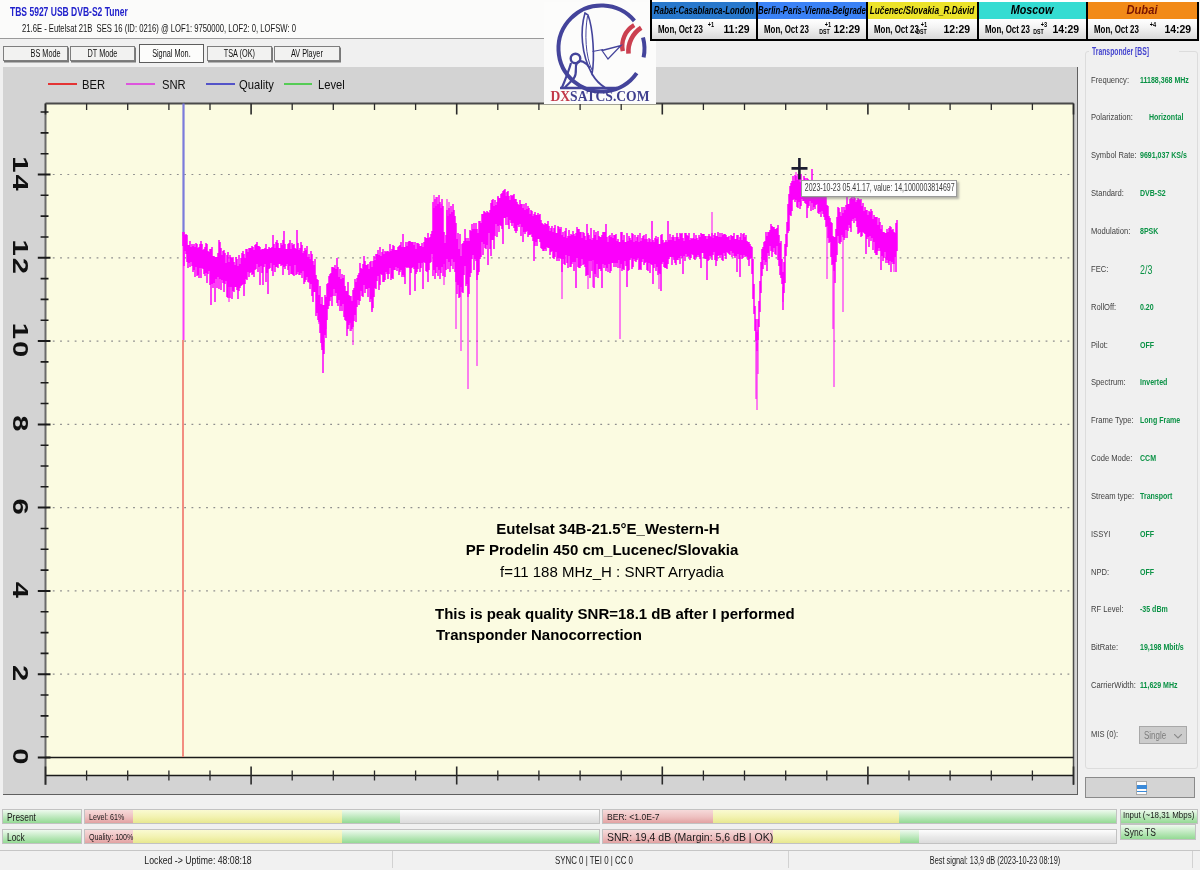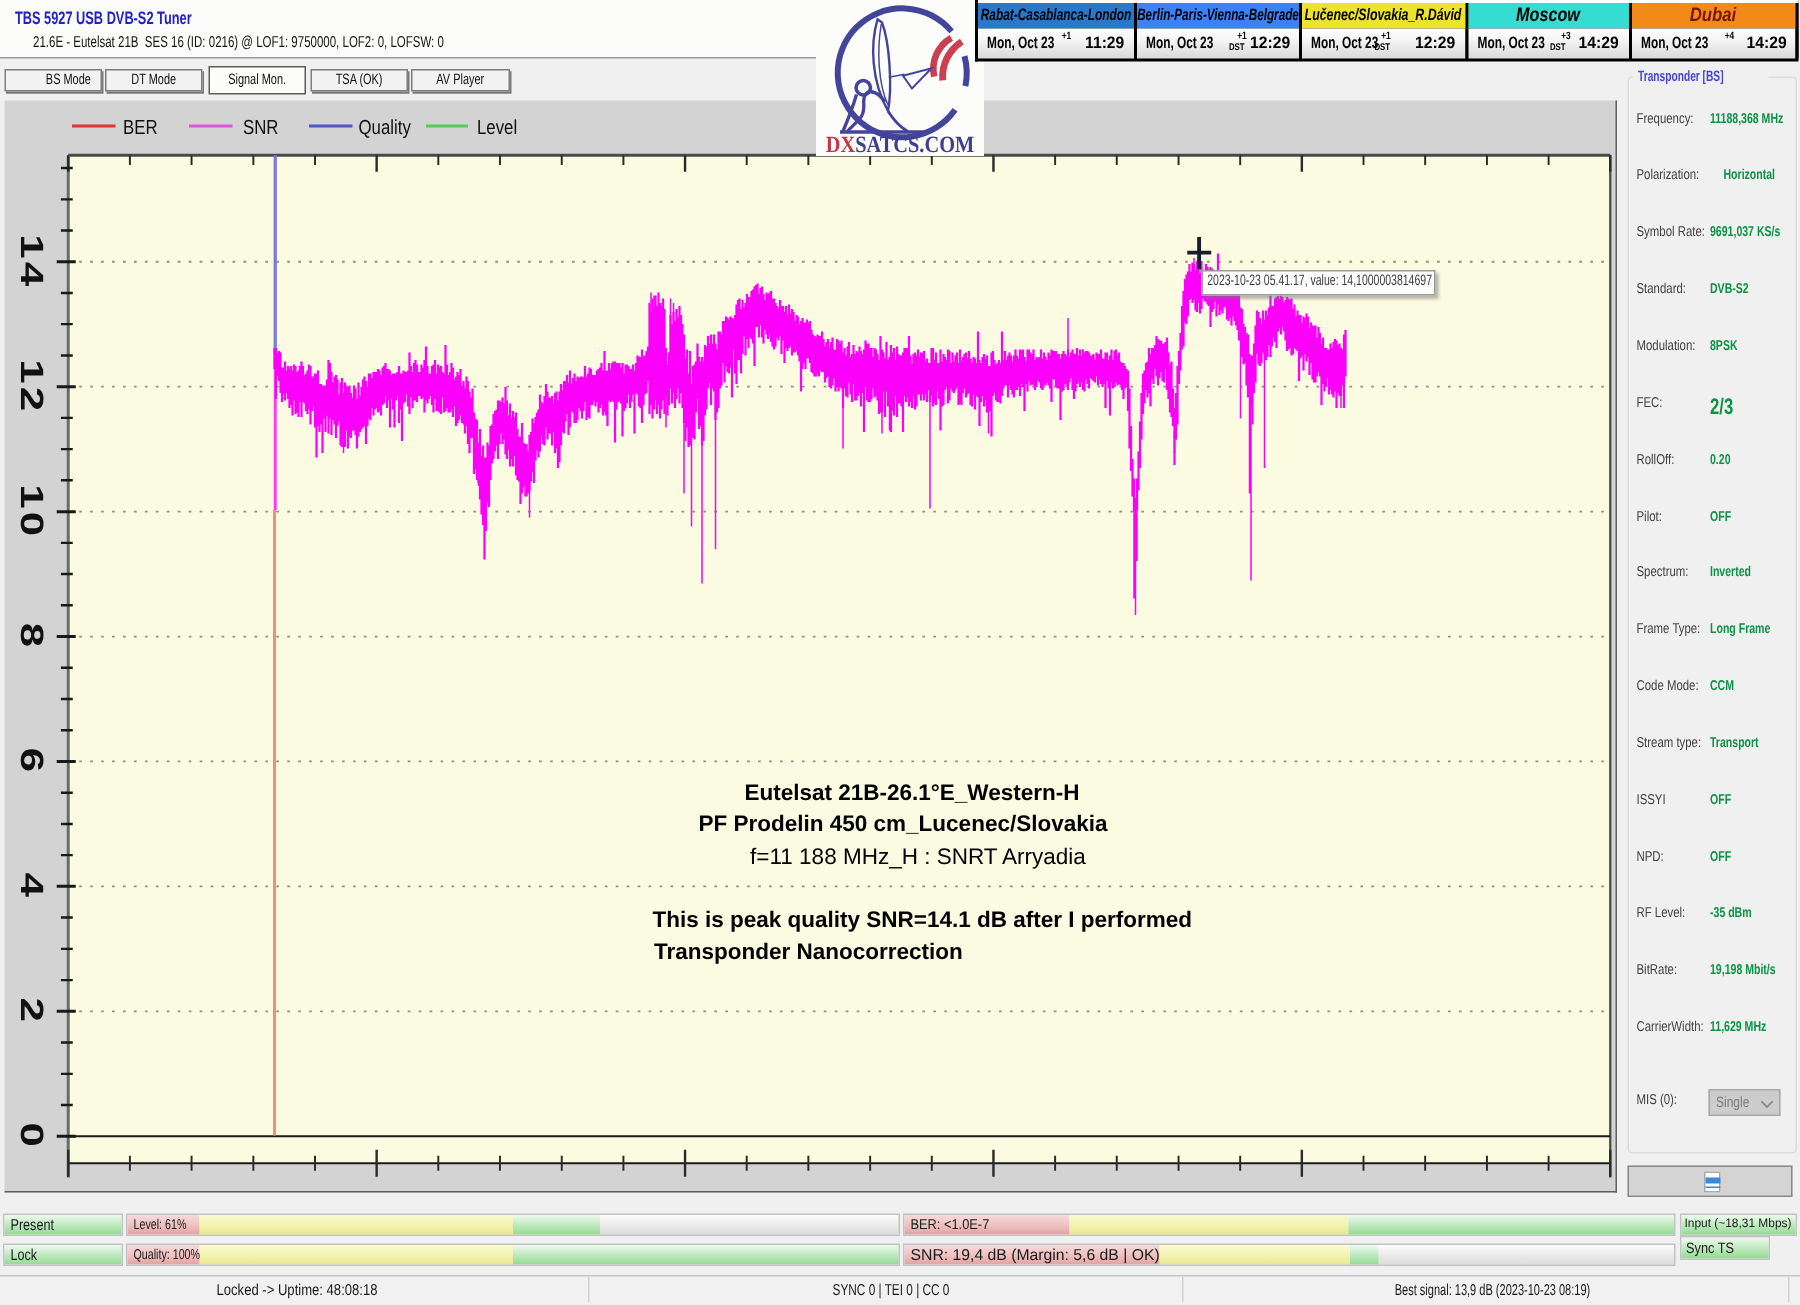--- a/index.html
+++ b/index.html
@@ -49,24 +49,24 @@
     <text x="0" y="0" transform="translate(21 674.2) rotate(90) scale(1.36 1)" text-anchor="middle" dominant-baseline="central" font-size="21.5" font-weight="bold" letter-spacing="1.5" fill="#111">2</text>
     <text x="0" y="0" transform="translate(21 757.5) rotate(90) scale(1.36 1)" text-anchor="middle" dominant-baseline="central" font-size="21.5" font-weight="bold" letter-spacing="1.5" fill="#111">0</text>
   <path d="M183.5 103.5V236" stroke="#7b7bdb" stroke-width="2.2" fill="none"></path>
   <path d="M183.5 236V340" stroke="#fa3cfa" stroke-width="2" fill="none"></path>
   <path d="M183 340V757" stroke="#f28d80" stroke-width="2" fill="none"></path>
   <path d="M183 232V246M184 232V266M185 235V251M186 234V254M187 235V262M188 245V268M189 245V263M190 241V267M191 247V262M192 244V266M193 246V272M194 244V270M195 247V277M196 243V267M197 244V276M198 248V275M199 247V278M200 244V268M201 241V278M202 244V268M203 250V269M204 249V274M205 247V276M206 243V273M207 244V283M208 251V274M209 252V271M210 249V285M211 249V305M212 247V284M213 256V288M214 256V283M215 257V302M216 257V279M217 257V288M218 253V277M219 240V289M220 242V279M221 248V290M222 255V280M223 251V283M224 250V292M225 253V284M226 263V281M227 255V297M228 252V298M229 262V287M230 255V298M231 257V287M232 258V299M233 257V291M234 262V292M235 265V287M236 257V287M237 259V290M238 266V299M239 255V291M240 264V288M241 258V286M242 253V285M243 251V284M244 254V296M245 258V284M246 249V279M247 249V280M248 252V272M249 248V277M250 248V273M251 248V272M252 246V275M253 247V274M254 250V277M255 245V270M256 244V269M257 242V264M258 246V272M259 246V267M260 247V285M261 250V266M262 249V273M263 249V285M264 249V267M265 248V264M266 244V282M267 249V273M268 249V294M269 247V269M270 248V268M271 248V263M272 247V271M273 235V276M274 244V265M275 248V272M276 242V267M277 240V267M278 243V268M279 248V264M280 248V264M281 243V266M282 245V265M283 240V275M284 231V267M285 244V269M286 249V266M287 249V264M288 244V270M289 243V275M290 240V266M291 249V274M292 243V274M293 245V275M294 244V276M295 248V265M296 249V275M297 230V274M298 243V272M299 250V275M300 248V275M301 242V273M302 245V278M303 253V271M304 251V284M305 248V282M306 250V280M307 246V277M308 257V282M309 254V282M310 259V289M311 251V284M312 254V296M313 261V302M314 265V292M315 259V292M316 275V316M317 279V313M318 280V320M319 295V322M320 286V333M321 304V343M322 297V350M323 305V373M324 305V354M325 295V335M326 297V338M327 284V320M328 283V309M329 276V306M330 274V301M331 273V297M332 267V306M333 267V296M334 268V289M335 265V296M336 269V293M337 258V303M338 267V306M339 277V300M340 269V311M341 279V306M342 274V311M343 278V304M344 275V317M345 286V320M346 291V321M347 291V336M348 282V329M349 295V325M350 296V323M351 296V331M352 301V329M353 290V327M354 288V321M355 279V315M356 282V322M357 278V307M358 275V300M359 273V305M360 263V301M361 268V291M362 269V296M363 264V297M364 256V285M365 261V293M366 265V289M367 265V289M368 264V297M369 269V288M370 262V302M371 261V299M372 267V312M373 261V308M374 256V297M375 260V288M376 254V289M377 254V281M378 250V276M379 255V290M380 247V285M381 256V274M382 252V275M383 249V282M384 254V282M385 251V280M386 252V272M387 251V274M388 251V279M389 252V274M390 244V268M391 251V280M392 249V278M393 245V279M394 246V270M395 250V270M396 250V267M397 250V271M398 247V268M399 246V275M400 245V272M401 242V270M402 247V277M403 234V275M404 247V277M405 247V284M406 242V267M407 246V268M408 242V267M409 241V268M410 241V295M411 242V273M412 242V268M413 242V267M414 245V269M415 242V291M416 249V274M417 243V272M418 243V269M419 244V263M420 246V272M421 246V268M422 243V263M423 247V289M424 242V262M425 237V263M426 238V271M427 238V272M428 233V282M429 238V270M430 237V263M431 234V262M432 231V254M433 202V276M434 208V270M435 199V279M436 206V273M437 197V267M438 204V276M439 195V270M440 202V279M441 208V273M442 199V267M443 206V276M444 232V264M445 243V277M446 235V270M447 210V259M448 216V269M449 208V262M450 214V272M451 206V266M452 212V259M453 204V269M454 210V262M455 216V272M456 223V282M457 239V294M458 233V285M459 249V298M460 234V297M461 256V287M462 244V292M463 243V293M464 241V275M465 229V266M466 238V286M467 241V284M468 238V297M469 241V294M470 230V277M471 231V273M472 224V259M473 229V255M474 223V270M475 229V259M476 223V261M477 229V280M478 233V275M479 221V272M480 221V259M481 223V257M482 214V242M483 214V255M484 211V244M485 212V248M486 213V249M487 211V245M488 212V265M489 213V233M490 210V249M491 203V256M492 200V240M493 199V240M494 206V249M495 200V236M496 205V224M497 202V237M498 196V226M499 198V232M500 198V225M501 194V226M502 193V229M503 191V244M504 190V218M505 189V218M506 196V225M507 192V217M508 191V225M509 196V229M510 200V220M511 195V223M512 196V226M513 195V223M514 194V228M515 199V231M516 199V233M517 202V231M518 204V225M519 205V227M520 200V224M521 204V236M522 204V227M523 208V242M524 204V232M525 210V234M526 203V232M527 209V231M528 206V237M529 208V235M530 214V235M531 210V234M532 211V237M533 216V241M534 214V261M535 212V246M536 215V242M537 215V246M538 213V239M539 215V239M540 214V242M541 220V248M542 223V249M543 224V251M544 225V251M545 223V249M546 224V251M547 224V247M548 221V248M549 226V248M550 231V255M551 228V252M552 226V251M553 232V258M554 228V259M555 225V257M556 233V252M557 233V261M558 226V258M559 227V261M560 229V258M561 227V259M562 235V272M563 232V259M564 237V264M565 231V265M566 228V255M567 238V263M568 236V268M569 230V256M570 236V267M571 234V267M572 235V264M573 231V262M574 234V271M575 236V262M576 233V288M577 227V258M578 229V267M579 229V268M580 232V268M581 232V266M582 238V259M583 232V265M584 233V264M585 236V267M586 240V276M587 224V275M588 233V275M589 235V261M590 239V278M591 228V261M592 240V271M593 238V260M594 230V288M595 235V274M596 232V277M597 240V264M598 231V278M599 236V269M600 237V269M601 237V271M602 235V288M603 232V264M604 232V268M605 232V265M606 224V271M607 237V268M608 242V272M609 236V264M610 235V273M611 237V271M612 233V263M613 238V263M614 235V267M615 235V263M616 234V267M617 241V263M618 239V268M619 242V260M620 242V268M621 232V264M622 232V271M623 240V269M624 235V270M625 242V261M626 242V266M627 233V287M628 241V271M629 236V270M630 238V260M631 240V258M632 233V269M633 234V267M634 242V259M635 235V261M636 241V262M637 237V260M638 235V258M639 242V270M640 233V269M641 241V270M642 238V262M643 236V259M644 235V265M645 239V263M646 234V262M647 239V270M648 242V271M649 238V263M650 239V273M651 242V264M652 221V265M653 240V284M654 242V268M655 238V264M656 236V271M657 239V267M658 237V275M659 244V273M660 244V274M661 235V291M662 234V264M663 240V262M664 243V267M665 242V268M666 240V268M667 242V269M668 221V264M669 240V259M670 234V257M671 240V257M672 237V265M673 235V257M674 237V260M675 241V263M676 237V265M677 233V260M678 237V260M679 239V258M680 233V264M681 234V256M682 233V258M683 238V274M684 241V256M685 233V261M686 233V254M687 235V257M688 236V256M689 233V257M690 240V260M691 238V258M692 239V254M693 238V255M694 233V259M695 239V260M696 235V257M697 238V257M698 240V255M699 235V257M700 237V259M701 233V268M702 234V253M703 234V253M704 234V258M705 236V259M706 236V259M707 239V280M708 236V261M709 234V260M710 236V256M711 237V257M712 233V260M713 238V255M714 235V252M715 233V260M716 236V266M717 236V261M718 232V256M719 237V255M720 233V258M721 237V255M722 233V260M723 235V261M724 234V253M725 234V256M726 235V259M727 237V252M728 237V253M729 236V254M730 240V255M731 235V251M732 236V257M733 236V253M734 233V256M735 239V258M736 239V256M737 235V272M738 235V254M739 240V259M740 237V277M741 233V255M742 240V259M743 234V258M744 233V255M745 237V257M746 235V256M747 241V257M748 242V260M749 242V266M750 244V259M751 246V258M752 247V274M753 259V299M754 284V314M755 306V331M756 319V341M757 332V351M758 319V340M759 301V327M760 281V312M761 262V293M762 249V276M763 247V269M764 242V260M765 241V265M766 232V262M767 236V271M768 232V253M769 232V256M770 230V246M771 224V251M772 226V257M773 227V252M774 227V248M775 229V254M776 229V255M777 228V246M778 225V260M779 235V266M780 243V275M781 241V278M782 259V284M783 272V310M784 262V293M785 244V283M786 234V256M787 222V247M788 204V233M789 194V231M790 186V215M791 183V216M792 181V211M793 176V200M794 181V199M795 175V202M796 176V200M797 180V207M798 174V208M799 177V202M800 182V209M801 174V206M802 183V199M803 182V201M804 176V201M805 178V203M806 183V204M807 178V218M808 179V208M809 182V206M810 182V201M811 183V211M812 169V203M813 180V210M814 182V207M815 185V209M816 187V205M817 186V204M818 185V213M819 181V214M820 190V212M821 187V217M822 183V211M823 187V214M824 191V217M825 193V220M826 194V227M827 205V226M828 206V238M829 216V243M830 218V242M831 222V257M832 223V265M833 236V264M834 237V271M835 237V283M836 229V262M837 217V255M838 207V236M839 208V243M840 212V244M841 216V242M842 207V235M843 213V237M844 207V240M845 210V238M846 205V230M847 191V238M848 204V231M849 204V225M850 199V228M851 198V232M852 197V221M853 199V219M854 183V223M855 198V218M856 202V221M857 200V227M858 198V234M859 199V233M860 200V232M861 199V237M862 206V236M863 203V232M864 211V233M865 207V234M866 210V254M867 210V239M868 215V237M869 211V247M870 212V236M871 209V241M872 211V238M873 219V250M874 215V242M875 217V253M876 217V255M877 217V255M878 225V251M879 218V248M880 222V251M881 229V270M882 225V256M883 232V261M884 232V258M885 233V252M886 233V263M887 229V260M888 232V263M889 228V265M890 226V261M891 227V272M892 230V262M893 229V264M894 232V264M895 233V257M896 223V272M897 220V251" stroke="#fb00fb" stroke-width="1.5" fill="none"></path>
   <path d="M229 274V302M309 268V283M319 307V324M322 323V347M326 312V329M350 311V331M353 311V345M372 279V310M444 252V285M456 254V329M461 270V351M468 259V389M477 249V366M562 244V299M588 249V289M593 249V287M620 251V339M659 253V289M756 330V399M757 343V410M758 330V374M783 287V302M827 216V279M833 251V329M834 258V387M843 224V312M894 246V272M434 236V195M436 234V197M441 233V204M447 244V199M449 238V202M712 245V212M796 188V172M799 189V177M505 206V193M498 212V197" stroke="#fb00fb" stroke-width="1" fill="none"></path>
   <path d="M799.4 158V179.5M791.5 168.4H807.5" stroke="#1c1c30" stroke-width="2.6" fill="none"></path>
 </svg>
 
-<div class="abs" style="left:608px;top:519.5px;transform:translateX(-50%);font-size:15px;font-weight:bold;color:#000;white-space:nowrap">Eutelsat 21B-26.1°E_Western-H</div>
+<div class="abs" style="left:608px;top:519.5px;transform:translateX(-50%);font-size:15px;font-weight:bold;color:#000;white-space:nowrap">Eutelsat 34B-21.5°E_Western-H</div>
 <div class="abs" style="left:602px;top:541px;transform:translateX(-50%);font-size:15px;font-weight:bold;color:#000;white-space:nowrap">PF Prodelin 450 cm_Lucenec/Slovakia</div>
 <div class="abs" style="left:612px;top:562.5px;transform:translateX(-50%);font-size:15px;font-weight:normal;color:#000;white-space:nowrap">f=11 188 MHz_H : SNRT Arryadia</div>
-<div class="abs" style="left:435px;top:604.5px;font-size:15px;font-weight:bold;color:#000;white-space:nowrap">This is peak quality SNR=14.1 dB after I performed</div>
+<div class="abs" style="left:435px;top:604.5px;font-size:15px;font-weight:bold;color:#000;white-space:nowrap">This is peak quality SNR=18.1 dB after I performed</div>
 <div class="abs" style="left:436px;top:626px;font-size:15px;font-weight:bold;color:#000;white-space:nowrap">Transponder Nanocorrection</div>
 
 <div class="abs" style="left:800.5px;top:179.5px;width:156px;height:17px;background:#fdfdfd;border:1px solid #9a9a9a;box-shadow:2px 2px 2px rgba(120,120,120,0.55);font-size:10px;color:#3c3c3c;line-height:14.5px;white-space:nowrap;overflow:hidden"><span style="display:inline-block;transform:scaleX(0.70);transform-origin:left;padding-left:4px">2023-10-23 05.41.17, value: 14,1000003814697</span></div>
 
 <div class="abs" style="left:544px;top:2px;width:112px;height:101.5px;background:#fcfcfb;z-index:4">
 <svg width="112" height="102" viewBox="0 0 112 102">
   <g fill="none" stroke="#44449b">
     <path d="M 92.7 71.2 A 43 43 0 1 1 90.4 18.9" stroke-width="4"></path>
     <path d="M 99 35.4 A 43 43 0 0 1 99.6 55.4" stroke-width="4"></path>
   </g>
@@ -144,21 +144,21 @@
 <div style="position:absolute;left:1140px;top:73.5px;font-size:9.5px;font-weight:bold;color:#0a9245;white-space:nowrap"><span style="display:inline-block;transform:scaleX(0.74);transform-origin:left">11188,368 MHz</span></div>
 <div style="position:absolute;left:1090.5px;top:111.3px;font-size:9.5px;color:#3f3f3f;white-space:nowrap"><span style="display:inline-block;transform:scaleX(0.8);transform-origin:left">Polarization:</span></div>
 <div style="position:absolute;left:1149px;top:111.3px;font-size:9.5px;font-weight:bold;color:#0a9245;white-space:nowrap"><span style="display:inline-block;transform:scaleX(0.74);transform-origin:left">Horizontal</span></div>
 <div style="position:absolute;left:1090.5px;top:149.2px;font-size:9.5px;color:#3f3f3f;white-space:nowrap"><span style="display:inline-block;transform:scaleX(0.8);transform-origin:left">Symbol Rate:</span></div>
 <div style="position:absolute;left:1140px;top:149.2px;font-size:9.5px;font-weight:bold;color:#0a9245;white-space:nowrap"><span style="display:inline-block;transform:scaleX(0.74);transform-origin:left">9691,037 KS/s</span></div>
 <div style="position:absolute;left:1090.5px;top:187.0px;font-size:9.5px;color:#3f3f3f;white-space:nowrap"><span style="display:inline-block;transform:scaleX(0.8);transform-origin:left">Standard:</span></div>
 <div style="position:absolute;left:1140px;top:187.0px;font-size:9.5px;font-weight:bold;color:#0a9245;white-space:nowrap"><span style="display:inline-block;transform:scaleX(0.74);transform-origin:left">DVB-S2</span></div>
 <div style="position:absolute;left:1090.5px;top:224.9px;font-size:9.5px;color:#3f3f3f;white-space:nowrap"><span style="display:inline-block;transform:scaleX(0.8);transform-origin:left">Modulation:</span></div>
 <div style="position:absolute;left:1140px;top:224.9px;font-size:9.5px;font-weight:bold;color:#0a9245;white-space:nowrap"><span style="display:inline-block;transform:scaleX(0.74);transform-origin:left">8PSK</span></div>
 <div style="position:absolute;left:1090.5px;top:262.8px;font-size:9.5px;color:#3f3f3f;white-space:nowrap"><span style="display:inline-block;transform:scaleX(0.8);transform-origin:left">FEC:</span></div>
-<div style="position:absolute;left:1140px;top:262.8px;font-size:15px;font-weight:bold;color:#0a9245;white-space:nowrap"><span style="display:inline-block;transform:scaleX(0.74);transform-origin:left">2/3</span></div>
+<div style="position:absolute;left:1140px;top:262.8px;font-size:12px;font-weight:normal;color:#0a9245;white-space:nowrap"><span style="display:inline-block;transform:scaleX(0.74);transform-origin:left">2/3</span></div>
 <div style="position:absolute;left:1090.5px;top:300.6px;font-size:9.5px;color:#3f3f3f;white-space:nowrap"><span style="display:inline-block;transform:scaleX(0.8);transform-origin:left">RollOff:</span></div>
 <div style="position:absolute;left:1140px;top:300.6px;font-size:9.5px;font-weight:bold;color:#0a9245;white-space:nowrap"><span style="display:inline-block;transform:scaleX(0.74);transform-origin:left">0.20</span></div>
 <div style="position:absolute;left:1090.5px;top:338.5px;font-size:9.5px;color:#3f3f3f;white-space:nowrap"><span style="display:inline-block;transform:scaleX(0.8);transform-origin:left">Pilot:</span></div>
 <div style="position:absolute;left:1140px;top:338.5px;font-size:9.5px;font-weight:bold;color:#0a9245;white-space:nowrap"><span style="display:inline-block;transform:scaleX(0.74);transform-origin:left">OFF</span></div>
 <div style="position:absolute;left:1090.5px;top:376.3px;font-size:9.5px;color:#3f3f3f;white-space:nowrap"><span style="display:inline-block;transform:scaleX(0.8);transform-origin:left">Spectrum:</span></div>
 <div style="position:absolute;left:1140px;top:376.3px;font-size:9.5px;font-weight:bold;color:#0a9245;white-space:nowrap"><span style="display:inline-block;transform:scaleX(0.74);transform-origin:left">Inverted</span></div>
 <div style="position:absolute;left:1090.5px;top:414.2px;font-size:9.5px;color:#3f3f3f;white-space:nowrap"><span style="display:inline-block;transform:scaleX(0.8);transform-origin:left">Frame Type:</span></div>
 <div style="position:absolute;left:1140px;top:414.2px;font-size:9.5px;font-weight:bold;color:#0a9245;white-space:nowrap"><span style="display:inline-block;transform:scaleX(0.74);transform-origin:left">Long Frame</span></div>
 <div style="position:absolute;left:1090.5px;top:452.0px;font-size:9.5px;color:#3f3f3f;white-space:nowrap"><span style="display:inline-block;transform:scaleX(0.8);transform-origin:left">Code Mode:</span></div>
 <div style="position:absolute;left:1140px;top:452.0px;font-size:9.5px;font-weight:bold;color:#0a9245;white-space:nowrap"><span style="display:inline-block;transform:scaleX(0.74);transform-origin:left">CCM</span></div>
@@ -216,21 +216,21 @@
     <div style="position:absolute;left:4px;top:1.5px;font-size:10.5px;color:#1a1a1a;white-space:nowrap;transform:scaleX(0.8);transform-origin:left">Present</div>
   </div>
 <div style="position:absolute;left:1.5px;top:828.5px;width:80px;height:15.5px;border:1px solid #c2c2c2;background:linear-gradient(#fdfdfd,#e9e9e9 55%,#dcdcdc);box-sizing:border-box;overflow:hidden">
     <div style="position:absolute;left:0px;top:0;width:78px;height:100%;background:linear-gradient(#eefaee,#bce8bc 55%,#94da94)"></div>
     <div style="position:absolute;left:4px;top:1.5px;font-size:10.5px;color:#1a1a1a;white-space:nowrap;transform:scaleX(0.8);transform-origin:left">Lock</div>
   </div>
 <div style="position:absolute;left:1120px;top:808.5px;width:78px;height:15.5px;border:1px solid #c2c2c2;background:linear-gradient(#fdfdfd,#e9e9e9 55%,#dcdcdc);box-sizing:border-box;overflow:hidden">
     <div style="position:absolute;left:0px;top:0;width:76px;height:100%;background:linear-gradient(#eefaee,#bce8bc 55%,#94da94)"></div>
     <div style="position:absolute;left:2px;top:1.5px;font-size:8.2px;color:#1a1a1a;white-space:nowrap;transform:scaleX(0.97);transform-origin:left">Input (~18,31 Mbps)</div>
   </div>
-<div style="position:absolute;left:1120px;top:824px;width:60px;height:15.5px;border:1px solid #c2c2c2;background:linear-gradient(#fdfdfd,#e9e9e9 55%,#dcdcdc);box-sizing:border-box;overflow:hidden">
+<div style="position:absolute;left:1120px;top:824px;width:76px;height:15.5px;border:1px solid #c2c2c2;background:linear-gradient(#fdfdfd,#e9e9e9 55%,#dcdcdc);box-sizing:border-box;overflow:hidden">
     <div style="position:absolute;left:0px;top:0;width:76px;height:100%;background:linear-gradient(#eefaee,#bce8bc 55%,#94da94)"></div>
     <div style="position:absolute;left:3px;top:1.5px;font-size:10px;color:#1a1a1a;white-space:nowrap;transform:scaleX(0.85);transform-origin:left">Sync TS</div>
   </div>
 
 <div class="abs" style="left:0;top:849.5px;width:1200px;height:20.5px;background:#f1f1f1;border-top:1px solid #c6c6c6"></div>
 <div class="abs" style="left:392px;top:851px;width:1px;height:17px;background:#d2d2d2"></div>
 <div class="abs" style="left:788px;top:851px;width:1px;height:17px;background:#d2d2d2"></div>
 <div class="abs" style="left:1192px;top:851px;width:1px;height:17px;background:#d2d2d2"></div>
 <div class="abs" style="left:198px;top:853.5px;transform:translateX(-50%) scaleX(0.83);font-size:10.5px;color:#1a1a1a;white-space:nowrap">Locked -&gt; Uptime: 48:08:18</div>
 <div class="abs" style="left:594px;top:853.5px;transform:translateX(-50%) scaleX(0.75);font-size:10.5px;color:#1a1a1a;white-space:nowrap">SYNC 0 | TEI 0 | CC 0</div>

